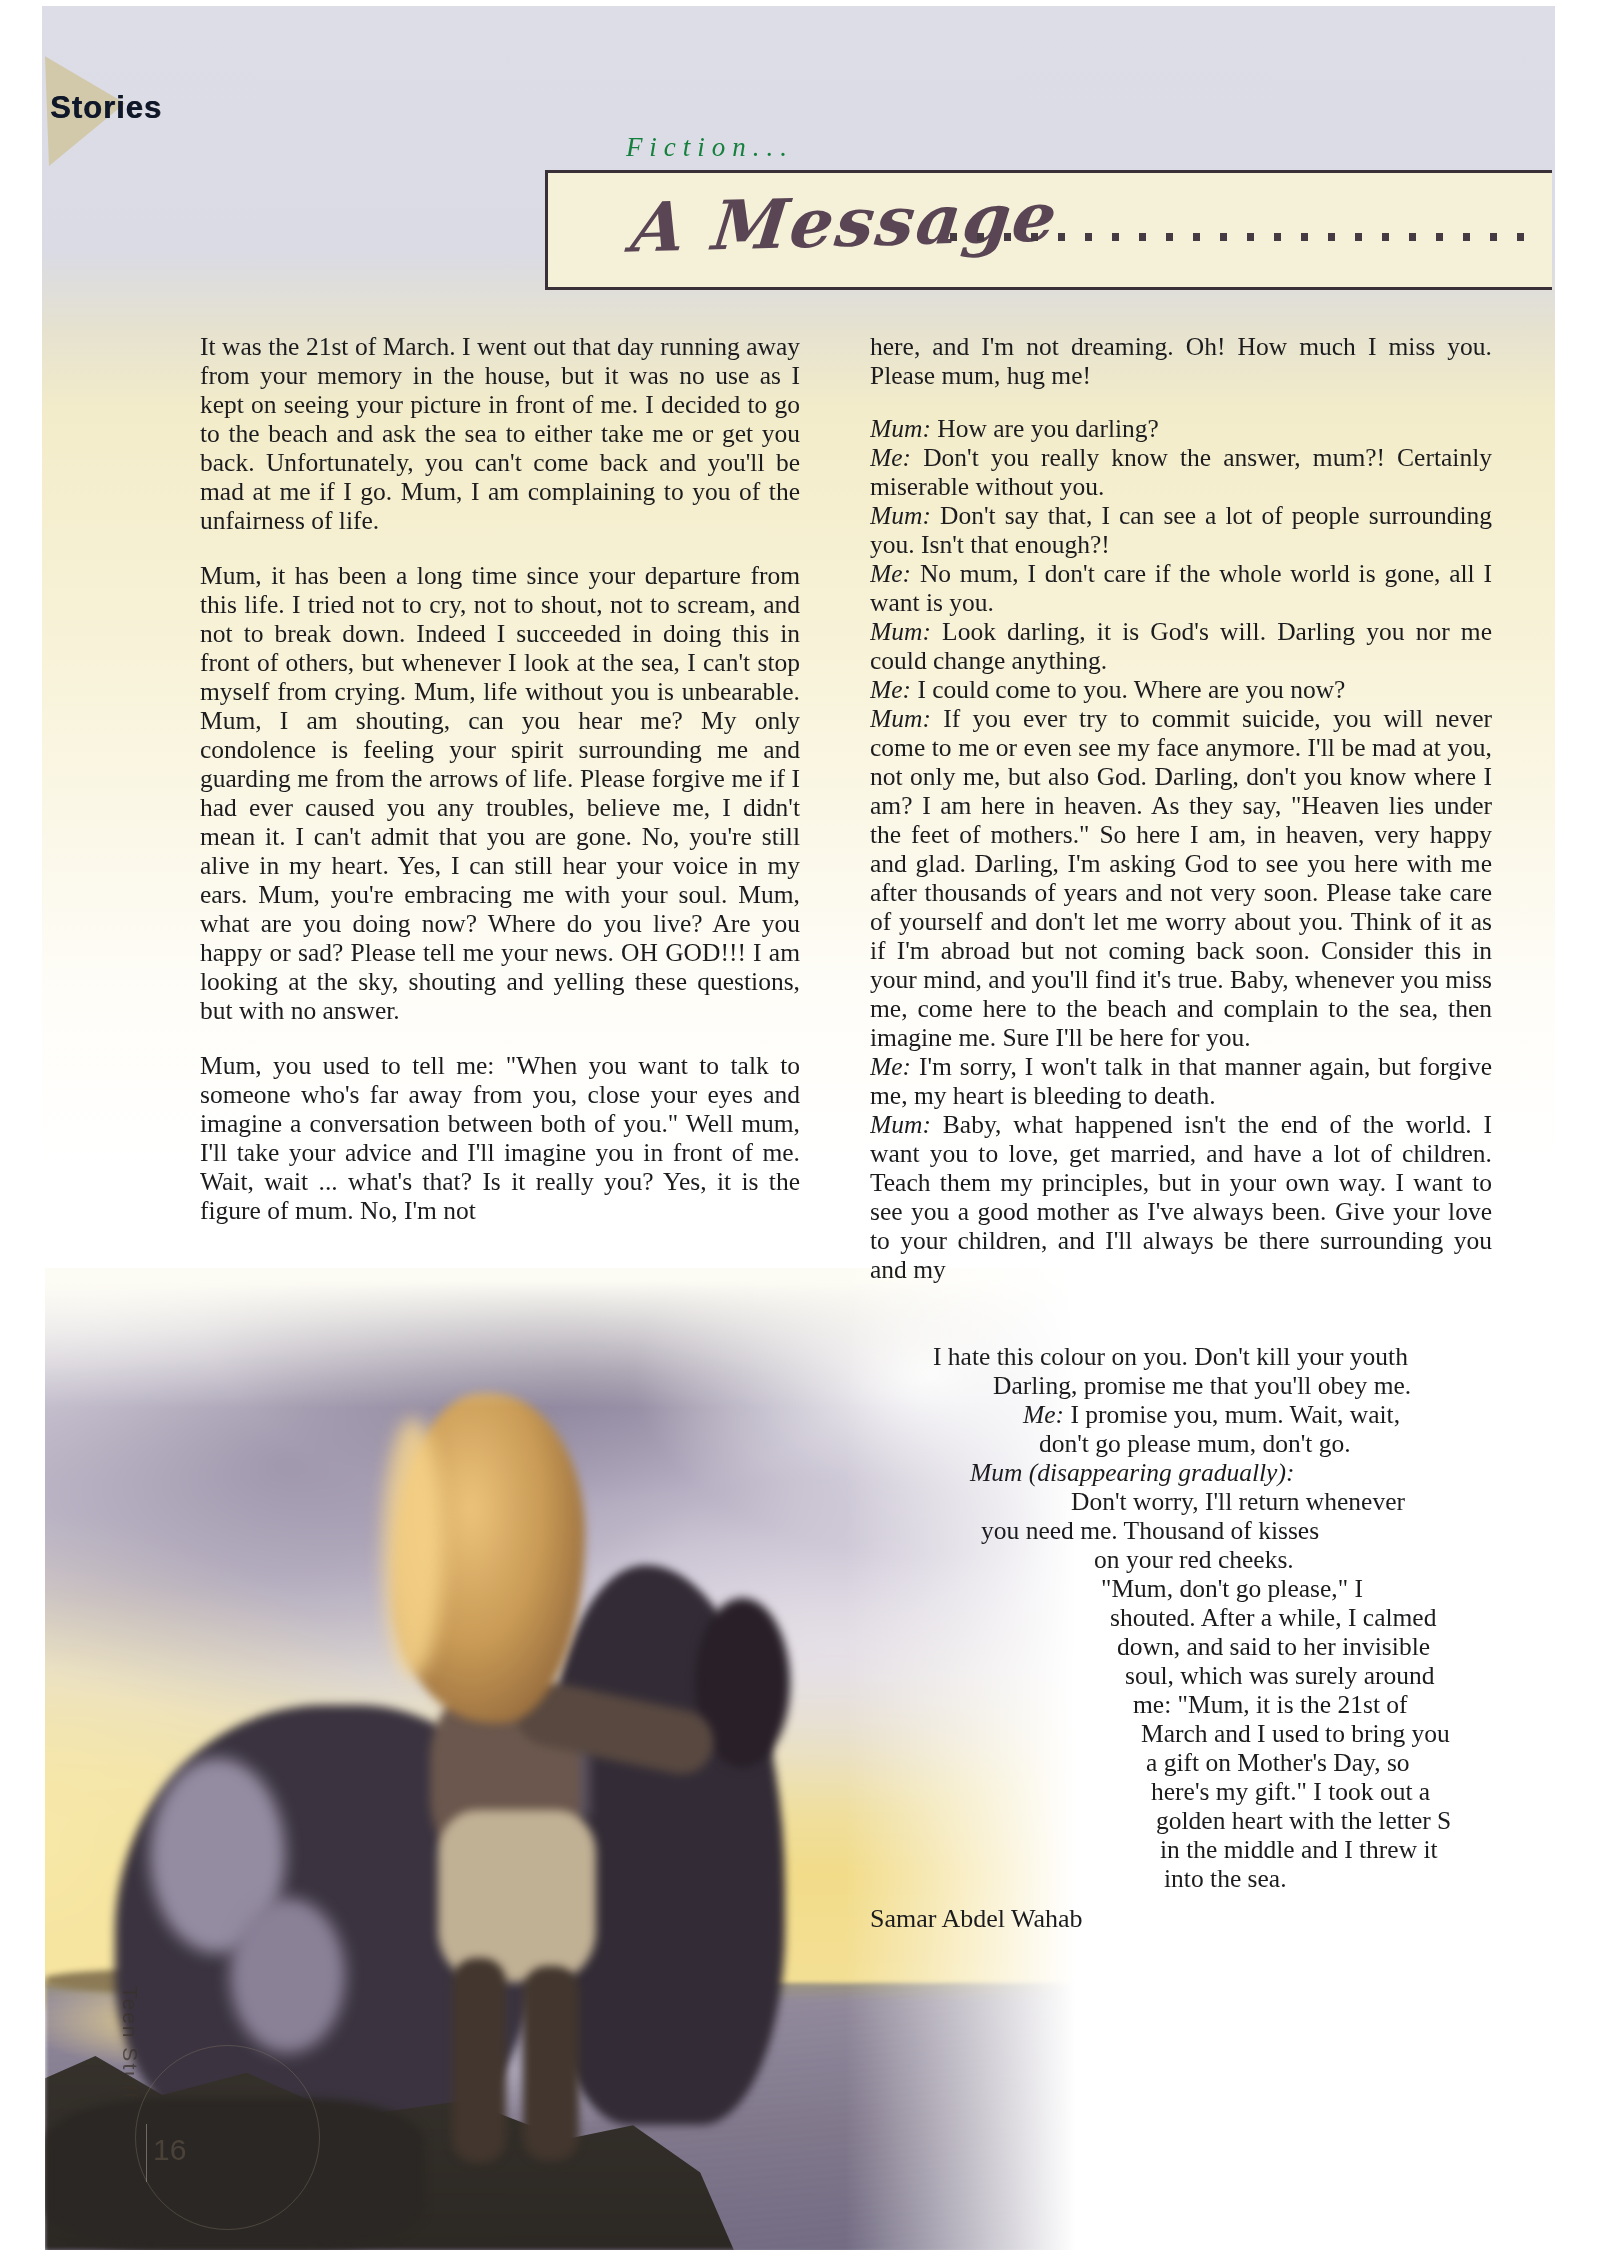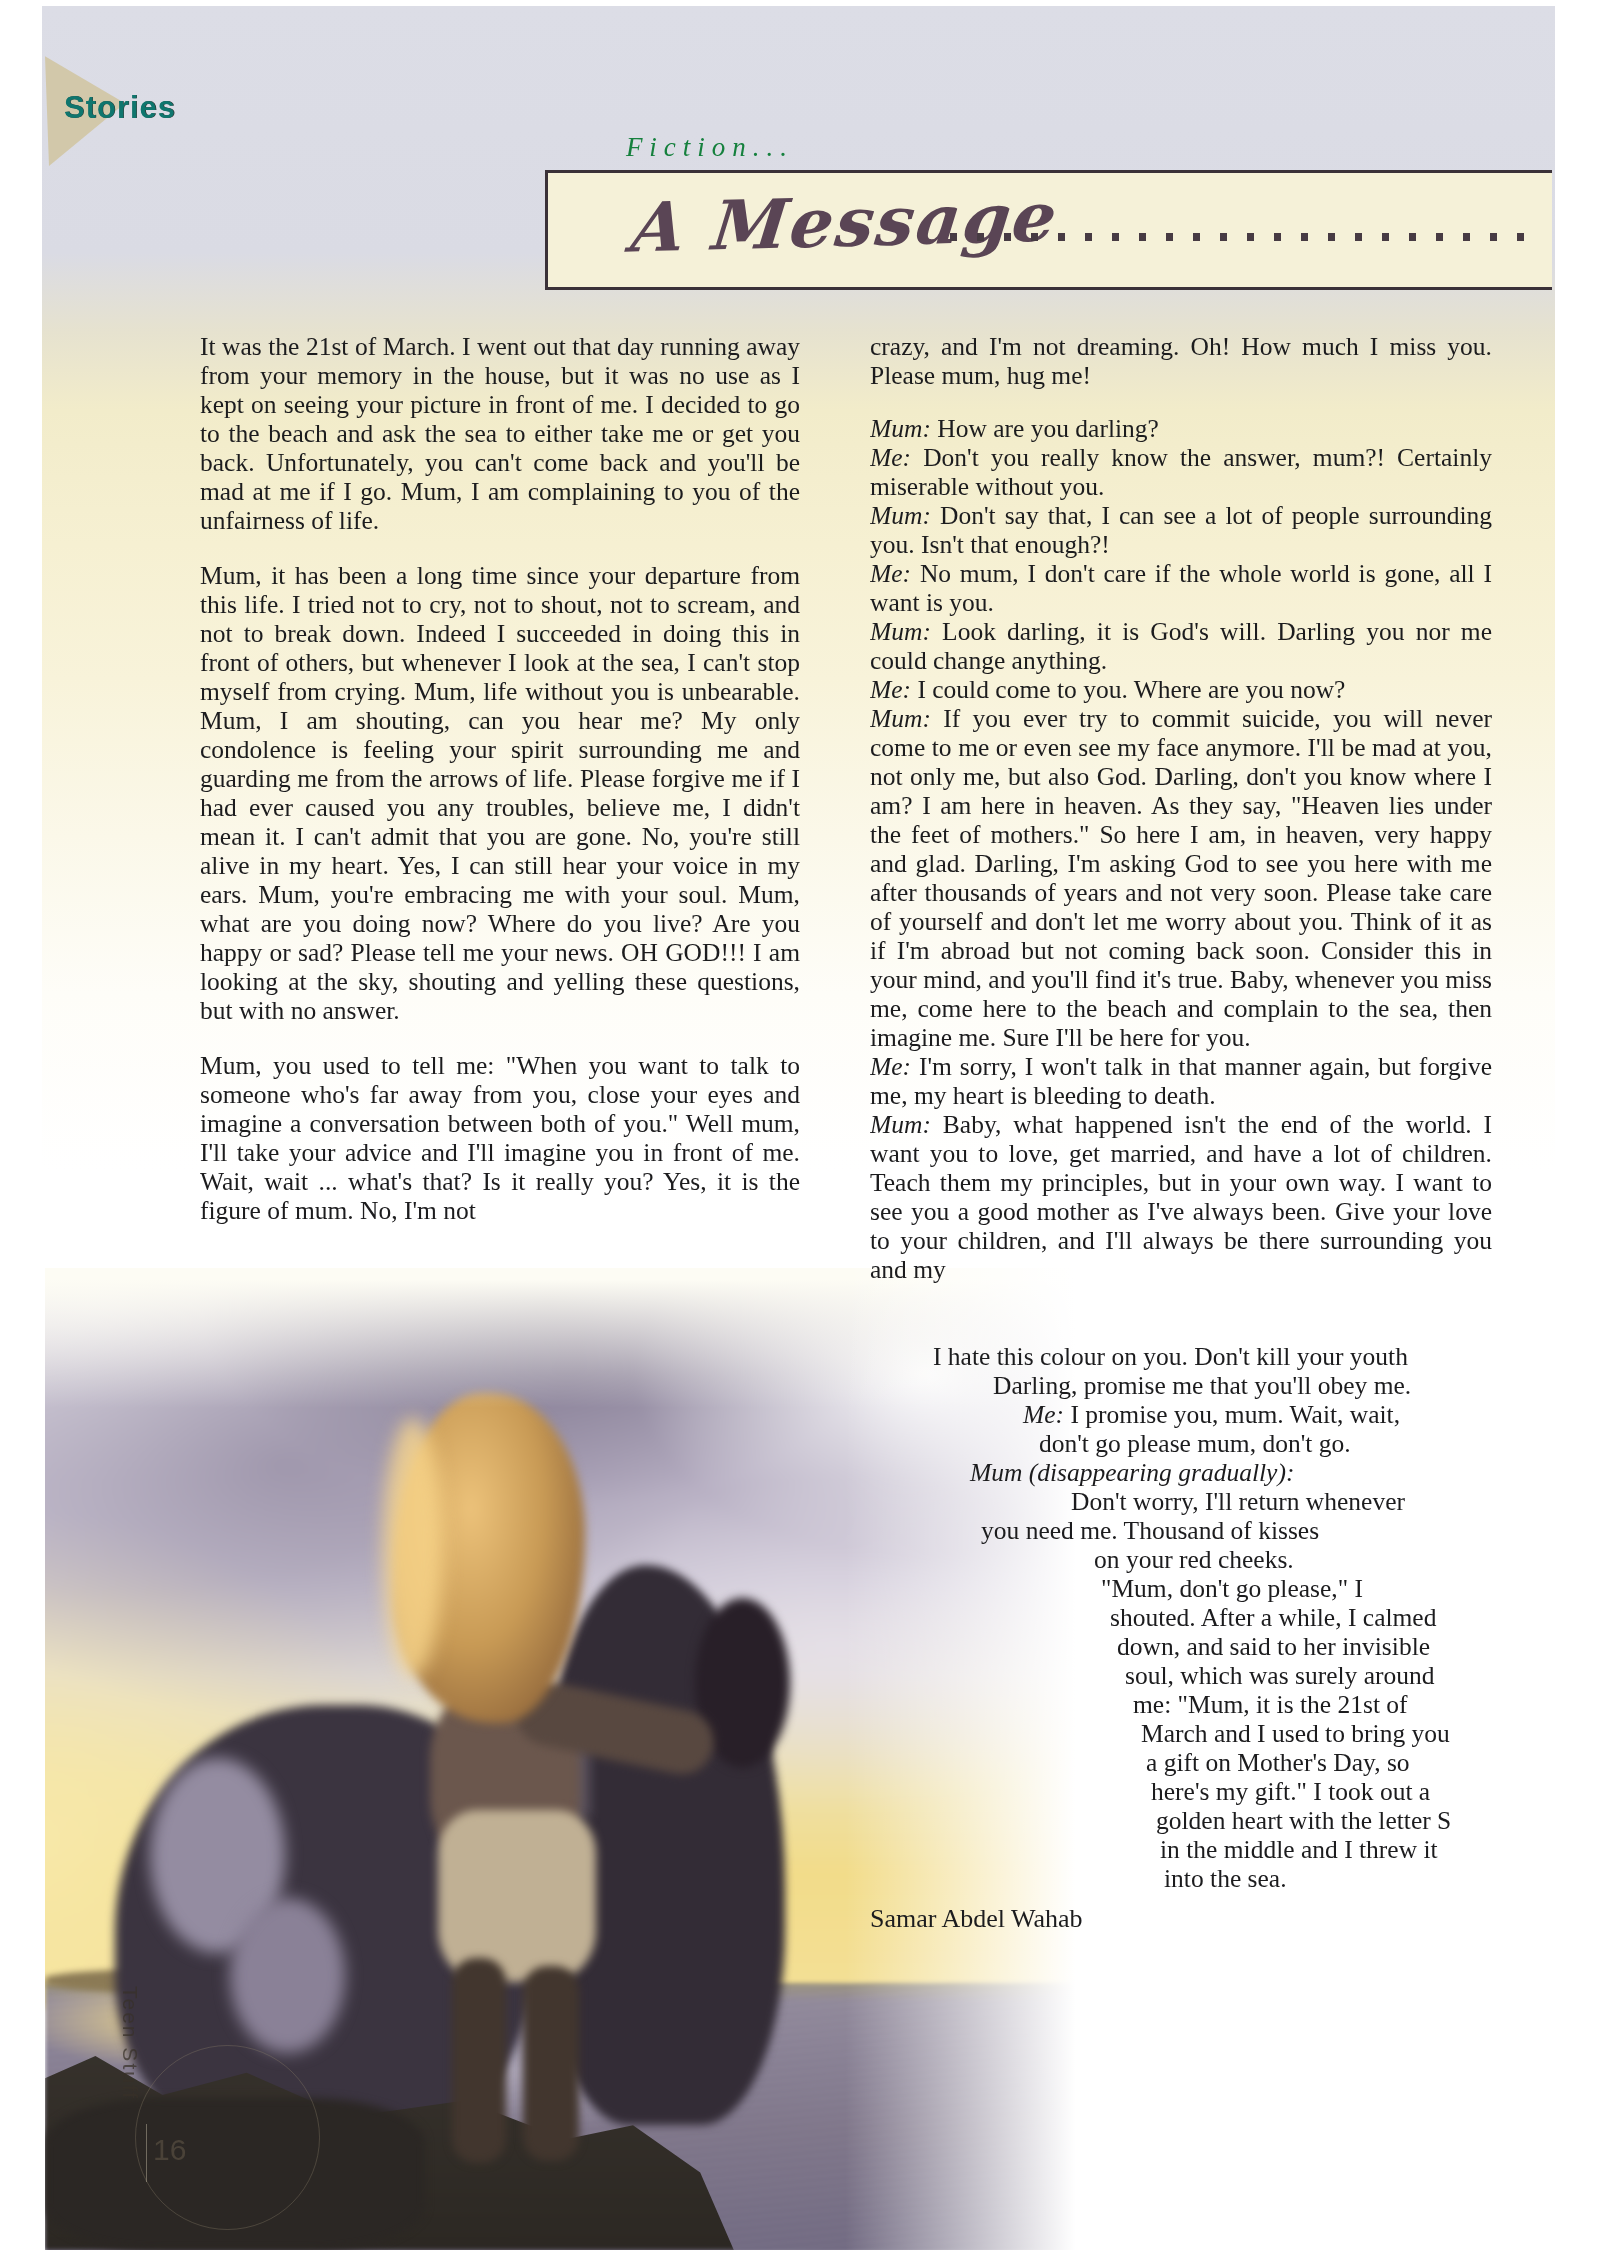--- a/index.html
+++ b/index.html
@@ -4,22 +4,22 @@
 <style>
   html,body{margin:0;padding:0;background:#ffffff;}
   .page{position:relative;width:1600px;height:2264px;background:#ffffff;overflow:hidden;
         font-family:"Liberation Serif", serif;color:#1c1c1e;}
   .paper{position:absolute;left:42px;top:6px;width:1513px;height:2244px;
     background:linear-gradient(180deg,#dcdde6 0%,#dadbe4 11%,#e6e2cf 14.5%,#f2ecca 18%,
       #f6f0d2 24%,#f8f3da 30%,#fbf8e9 37%,#fefdf8 44%,#ffffff 52%,#ffffff 100%);}
   
   .triangle{position:absolute;left:45px;top:54px;width:80px;height:112px;background:#d2c8aa;
     clip-path:polygon(0 2%,100% 44%,5% 100%);}
-  .stories{position:absolute;left:64px;top:90px;font-family:"Liberation Sans",sans-serif;
-    font-weight:700;font-size:31px;letter-spacing:1px;color:#0f766e;
+  .stories{position:absolute;left:50px;top:90px;font-family:"Liberation Sans",sans-serif;
+    font-weight:700;font-size:31px;letter-spacing:1px;color:#0f172a;
     text-shadow:0.6px 0 #34332f;}
   .kicker{position:absolute;left:560px;top:132px;width:300px;text-align:center;
     font-style:italic;font-size:27px;letter-spacing:7px;color:#15803d;}
   .titlebox{position:absolute;left:545px;top:170px;width:1007px;height:120px;
     background:#f5f1d8;border:3px solid #3a3138;border-right:none;box-sizing:border-box;}
   .title{position:absolute;left:633px;top:182px;font-family:"DejaVu Serif",serif;
     font-style:italic;font-weight:700;font-size:68px;color:#5a4555;
     transform:skewX(-8deg) rotate(-1.5deg);letter-spacing:2px;}
   .dots{position:absolute;left:950px;top:233px;width:594px;height:8px;
     background:repeating-linear-gradient(90deg,#473b43 0 7px,rgba(0,0,0,0) 7px 27px);}
@@ -128,21 +128,21 @@
     <div class="faderight"></div>
   </div>
 
   <div class="col leftcol">
     <p>It was the 21st of March. I went out that day running away from your memory in the house, but it was no use as I kept on seeing your picture in front of me. I decided to go to the beach and ask the sea to either take me or get you back. Unfortunately, you can't come back and you'll be mad at me if I go. Mum, I am complaining to you of the unfairness of life.</p>
     <p>Mum, it has been a long time since your departure from this life. I tried not to cry, not to shout, not to scream, and not to break down. Indeed I succeeded in doing this in front of others, but whenever I look at the sea, I can't stop myself from crying. Mum, life without you is unbearable. Mum, I am shouting, can you hear me? My only condolence is feeling your spirit surrounding me and guarding me from the arrows of life. Please forgive me if I had ever caused you any troubles, believe me, I didn't mean it. I can't admit that you are gone. No, you're still alive in my heart. Yes, I can still hear your voice in my ears. Mum, you're embracing me with your soul. Mum, what are you doing now? Where do you live? Are you happy or sad? Please tell me your news. OH GOD!!! I am looking at the sky, shouting and yelling these questions, but with no answer.</p>
     <p>Mum, you used to tell me: "When you want to talk to someone who's far away from you, close your eyes and imagine a conversation between both of you." Well mum, I'll take your advice and I'll imagine you in front of me. Wait, wait ... what's that? Is it really you? Yes, it is the figure of mum. No, I'm not</p>
   </div>
 
   <div class="col rightcol">
-    <p class="intro">crazy, and I'm not dreaming. Oh! How much I miss you. Please mum, hug me!</p>
+    <p class="intro">here, and I'm not dreaming. Oh! How much I miss you. Please mum, hug me!</p>
     <p class="dlg"><span class="sp">Mum:</span><span> How are you darling?</span></p>
     <p class="dlg"><span class="sp">Me:</span><span> Don't you really know the answer, mum?! Certainly miserable without you.</span></p>
     <p class="dlg"><span class="sp">Mum:</span><span> Don't say that, I can see a lot of people surrounding you. Isn't that enough?!</span></p>
     <p class="dlg"><span class="sp">Me:</span><span> No mum, I don't care if the whole world is gone, all I want is you.</span></p>
     <p class="dlg"><span class="sp">Mum:</span><span> Look darling, it is God's will. Darling you nor me could change anything.</span></p>
     <p class="dlg"><span class="sp">Me:</span><span> I could come to you. Where are you now?</span></p>
     <p class="dlg"><span class="sp">Mum:</span><span> If you ever try to commit suicide, you will never come to me or even see my face anymore. I'll be mad at you, not only me, but also God. Darling, don't you know where I am? I am here in heaven. As they say, "Heaven lies under the feet of mothers." So here I am, in heaven, very happy and glad. Darling, I'm asking God to see you here with me after thousands of years and not very soon. Please take care of yourself and don't let me worry about you. Think of it as if I'm abroad but not coming back soon. Consider this in your mind, and you'll find it's true. Baby, whenever you miss me, come here to the beach and complain to the sea, then imagine me. Sure I'll be here for you.</span></p>
     <p class="dlg"><span class="sp">Me:</span><span> I'm sorry, I won't talk in that manner again, but forgive me, my heart is bleeding to death.</span></p>
     <p class="dlg"><span class="sp">Mum:</span><span> Baby, what happened isn't the end of the world. I want you to love, get married, and have a lot of children. Teach them my principles, but in your own way. I want to see you a good mother as I've always been. Give your love to your children, and I'll always be there surrounding you and my</span></p>
   </div>

